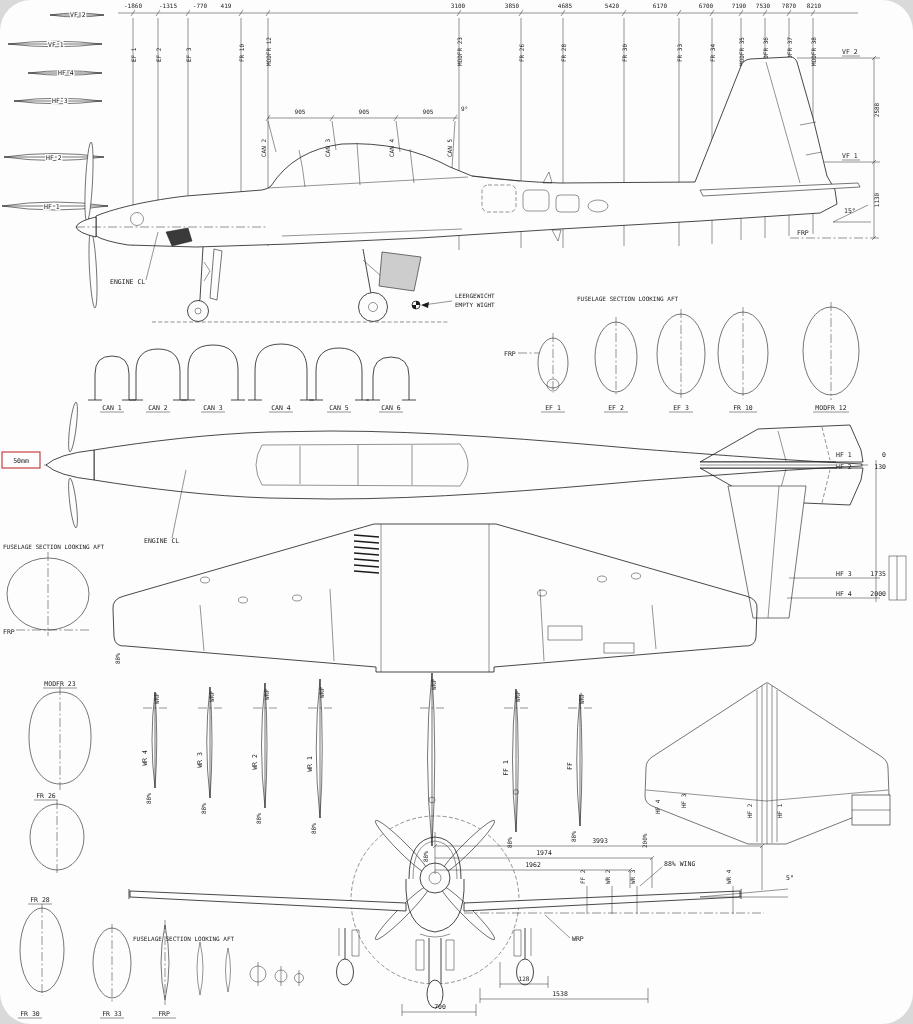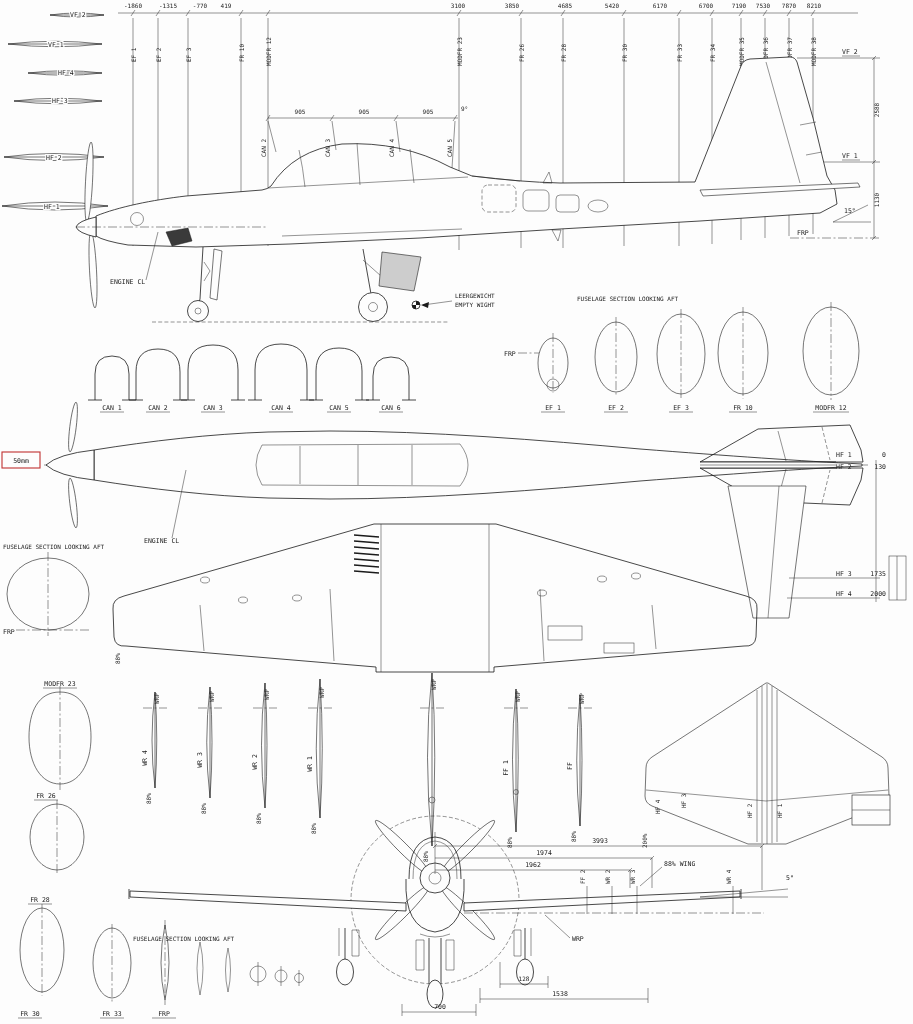--- a/index.html
+++ b/index.html
@@ -1,16 +1,16 @@
 <!DOCTYPE html>
 <html><head>
 <meta charset="utf-8">
 <style>
   html,body{margin:0;padding:0;background:#d9d9d9;}
-  .sheet{width:913px;height:1024px;background:#fdfdfd;position:relative;overflow:hidden;}
+  .sheet{width:913px;height:1024px;background:#fdfdfd;position:relative;overflow:hidden;border-radius:31px;}
   svg{display:block;}
   text{font-family:"DejaVu Sans Mono","Liberation Mono",monospace;font-size:7px;fill:#1b1b1b;}
   .t6{font-size:6px;}
   .t65{font-size:6.5px;}
   .mid{text-anchor:middle;}
   .end{text-anchor:end;}
   .halo{paint-order:stroke fill;stroke:#fdfdfd;stroke-width:2.5px;}
   .ln{stroke:#1b1b1b;stroke-width:.8;fill:none;}
   .thin{stroke:#2a2a2a;stroke-width:.5;fill:none;}
   .fw{fill:#fdfdfd;stroke:#1b1b1b;stroke-width:.8;}

